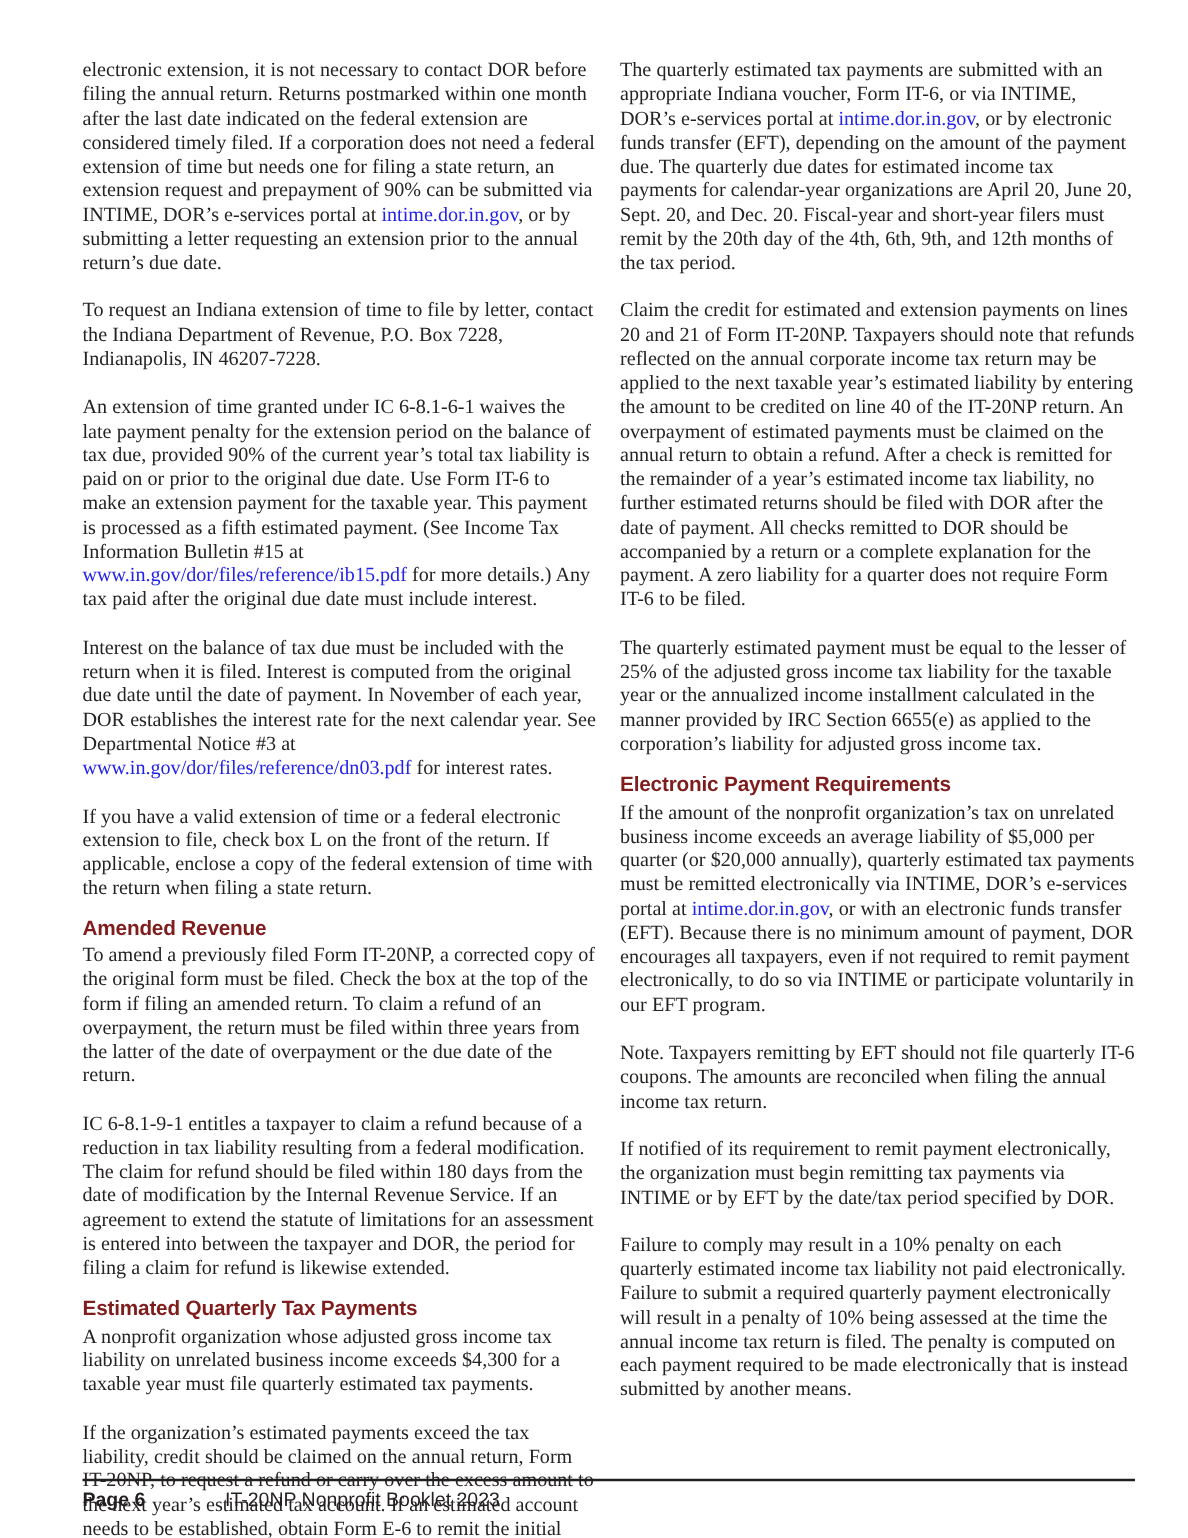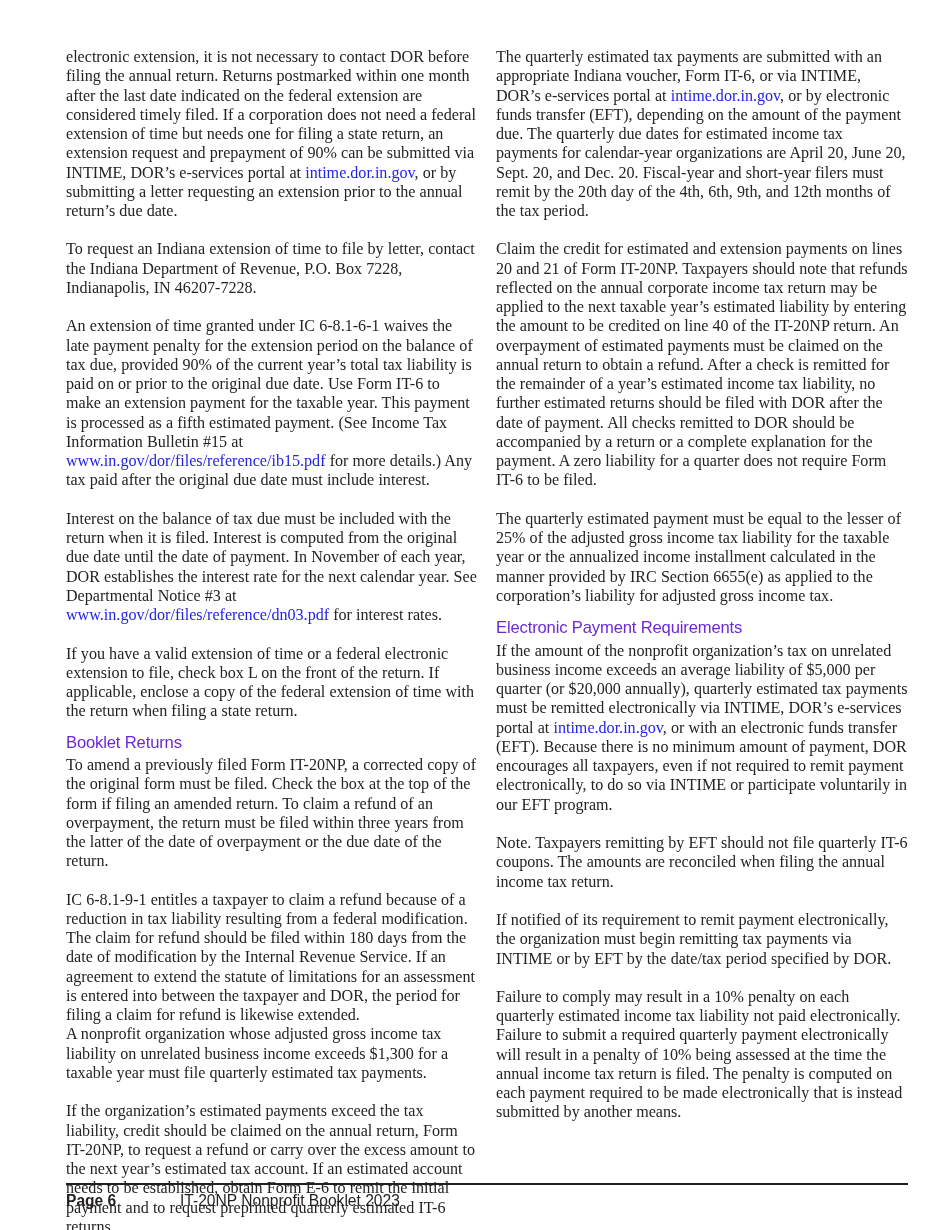--- a/index.html
+++ b/index.html
@@ -43,22 +43,22 @@
     letter-spacing: 0.0px;
     word-spacing: 0.1px;
   }
   p.para:last-child {
     margin-bottom: 0;
   }
   h2.section-heading {
     font-family: "Liberation Sans", "DejaVu Sans", sans-serif;
     font-size: 16.6px;
     line-height: 20px;
-    font-weight: normal;
-    color: #6d28d9;
+    font-weight: bold;
+    color: #7f1d1d;
     margin: 13px 0 2.5px 0;
     letter-spacing: -0.15px;
   }
   h2.section-heading.first-heading {
     margin-top: 12px;
   }
   .lnk {
     color: #2222e8;
     text-decoration: none;
     text-align: center;
@@ -104,27 +104,28 @@
   <div class="columns">
 
     <div class="col">
       <div>
           <p class="para">electronic extension, it is not necessary to contact DOR before filing the annual return. Returns postmarked within one month after the last date indicated on the federal extension are considered timely filed. If a corporation does not need a federal extension of time but needs one for filing a state return, an extension request and prepayment of 90% can be submitted via INTIME, DOR’s e-services portal at <span class="lnk">intime.dor.in.gov</span>, or by submitting a letter requesting an extension prior to the annual return’s due date.</p>
           <p class="para">To request an Indiana extension of time to file by letter, contact the Indiana Department of Revenue, P.O. Box 7228, Indianapolis, IN 46207-7228.</p>
           <p class="para">An extension of time granted under IC 6-8.1-6-1 waives the late payment penalty for the extension period on the balance of tax due, provided 90% of the current year’s total tax liability is paid on or prior to the original due date. Use Form IT-6 to make an extension payment for the taxable year. This payment is processed as a fifth estimated payment. (See Income Tax Information Bulletin #15 at <span class="lnk">www.in.gov/dor/files/reference/ib15.pdf</span> for more details.) Any tax paid after the original due date must include interest.</p>
           <p class="para">Interest on the balance of tax due must be included with the return when it is filed. Interest is computed from the original due date until the date of payment. In November of each year, DOR establishes the interest rate for the next calendar year. See Departmental Notice #3 at <span class="lnk">www.in.gov/dor/files/reference/dn03.pdf</span> for interest rates.</p>
           <p class="para">If you have a valid extension of time or a federal electronic extension to file, check box L on the front of the return. If applicable, enclose a copy of the federal extension of time with the return when filing a state return.</p>
         </div>
-      <h2 class="section-heading first-heading">Booklet Returns</h2>
+      <h2 class="section-heading first-heading">Amended Revenue</h2>
       <div>
           <p class="para">To amend a previously filed Form IT-20NP, a corrected copy of the original form must be filed. Check the box at the top of the form if filing an amended return. To claim a refund of an overpayment, the return must be filed within three years from the latter of the date of overpayment or the due date of the return.</p>
           <p class="para">IC 6-8.1-9-1 entitles a taxpayer to claim a refund because of a reduction in tax liability resulting from a federal modification. The claim for refund should be filed within 180 days from the date of modification by the Internal Revenue Service. If an agreement to extend the statute of limitations for an assessment is entered into between the taxpayer and DOR, the period for filing a claim for refund is likewise extended.</p>
         </div>
+      <h2 class="section-heading">Estimated Quarterly Tax Payments</h2>
       <div>
-          <p class="para">A nonprofit organization whose adjusted gross income tax liability on unrelated business income exceeds $1,300 for a taxable year must file quarterly estimated tax payments.</p>
+          <p class="para">A nonprofit organization whose adjusted gross income tax liability on unrelated business income exceeds $4,300 for a taxable year must file quarterly estimated tax payments.</p>
           <p class="para">If the organization’s estimated payments exceed the tax liability, credit should be claimed on the annual return, Form IT-20NP, to request a refund or carry over the excess amount to the next year’s estimated tax account. If an estimated account needs to be established, obtain Form E-6 to remit the initial payment and to request preprinted quarterly estimated IT-6 returns.</p>
         </div>
     </div>
 
     <div class="col">
       <div>
           <p class="para">The quarterly estimated tax payments are submitted with an appropriate Indiana voucher, Form IT-6, or via INTIME, DOR’s e-services portal at <span class="lnk">intime.dor.in.gov</span>, or by electronic funds transfer (EFT), depending on the amount of the payment due. The quarterly due dates for estimated income tax payments for calendar-year organizations are April 20, June 20, Sept. 20, and Dec. 20. Fiscal-year and short-year filers must remit by the 20th day of the 4th, 6th, 9th, and 12th months of the tax period.</p>
           <p class="para">Claim the credit for estimated and extension payments on lines 20 and 21 of Form IT-20NP. Taxpayers should note that refunds reflected on the annual corporate income tax return may be applied to the next taxable year’s estimated liability by entering the amount to be credited on line 40 of the IT-20NP return. An overpayment of estimated payments must be claimed on the annual return to obtain a refund. After a check is remitted for the remainder of a year’s estimated income tax liability, no further estimated returns should be filed with DOR after the date of payment. All checks remitted to DOR should be accompanied by a return or a complete explanation for the payment. A zero liability for a quarter does not require Form IT-6 to be filed.</p>
           <p class="para">The quarterly estimated payment must be equal to the lesser of 25% of the adjusted gross income tax liability for the taxable year or the annualized income installment calculated in the manner provided by IRC Section 6655(e) as applied to the corporation’s liability for adjusted gross income tax.</p>
         </div>

